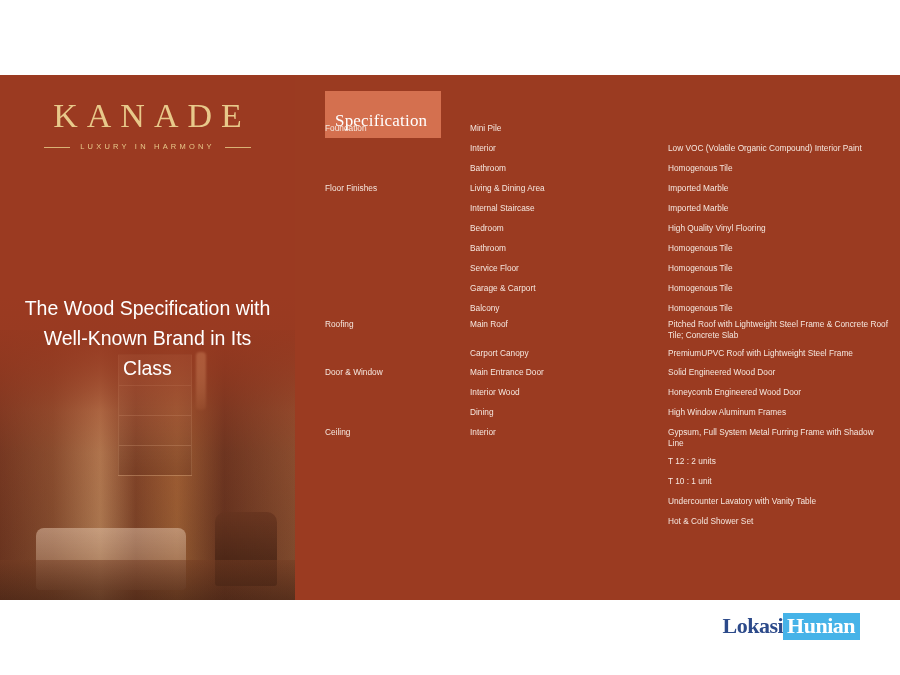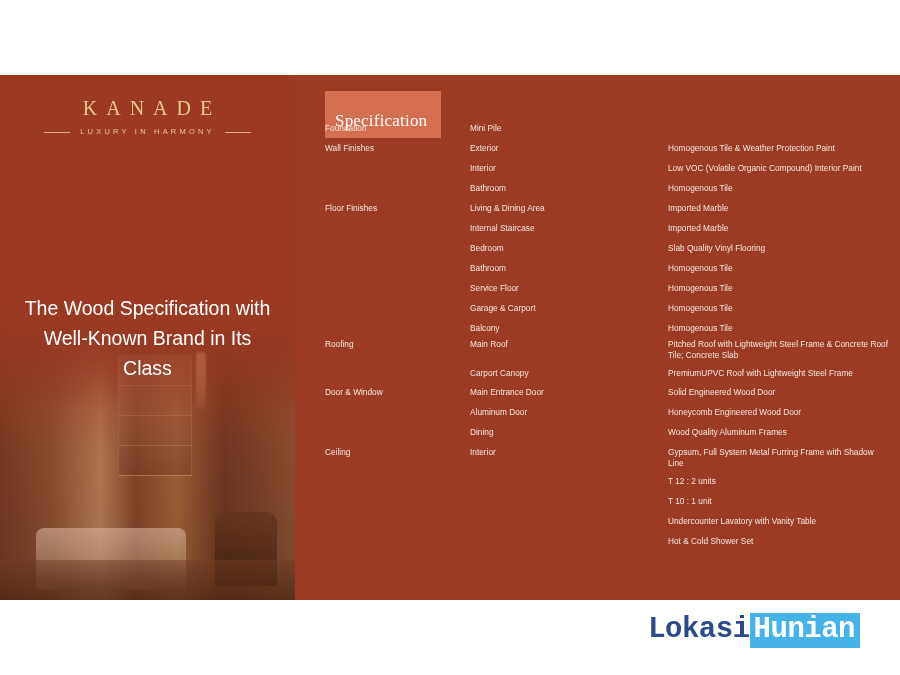--- a/index.html
+++ b/index.html
@@ -112,21 +112,21 @@
   }
   .logo-wrap {
     position: absolute;
     left: 0;
     top: 22px;
     width: 295px;
     text-align: center;
   }
   .logo-text {
     font-family: "Liberation Serif", serif;
-    font-size: 20px;
+    font-size: 34px;
     letter-spacing: 9px;
     color: #e8c98a;
     text-indent: 9px;
   }
   .logo-sub {
     margin-top: 7px;
     display: inline-block;
     position: relative;
     font-size: 7.5px;
     letter-spacing: 3.2px;
@@ -201,22 +201,22 @@
     left: 0;
     top: 600px;
     width: 900px;
     height: 75px;
     background: #ffffff;
   }
   .brand {
     position: absolute;
     right: 40px;
     top: 13px;
-    font-size: 29px;
-    font-family: Liberation Mono, monospace;
+    font-size: 22px;
+    font-family: Liberation Serif, serif;
     white-space: nowrap;
   }
   .brand .lokasi {
     color: #2c4a8a;
     font-weight: bold;
     letter-spacing: -0.5px;
   }
   .brand .hunian {
     color: #ffffff;
     background: #46b3e8;
@@ -264,25 +264,20 @@
       </div>
 
       <table class="spec-table">
         <tbody>
           <tr>
             <td class="col-cat cell cat">Foundation</td>
             <td class="col-sub cell">Mini Pile</td>
             <td class="col-val cell"></td>
           </tr>
           <tr>
-            <td class="col-cat cell cat">Wall Finishes</td>
-            <td class="col-sub cell">Exterior</td>
-            <td class="col-val cell">Homogenous Tile &amp; Weather Protection Paint</td>
-          </tr>
-          <tr>
             <td class="col-cat cell cat"></td>
             <td class="col-sub cell">Interior</td>
             <td class="col-val cell">Low VOC (Volatile Organic Compound) Interior Paint</td>
           </tr>
           <tr>
             <td class="col-cat cell cat"></td>
             <td class="col-sub cell">Bathroom</td>
             <td class="col-val cell">Homogenous Tile</td>
           </tr>
           <tr>
@@ -291,21 +286,21 @@
             <td class="col-val cell">Imported Marble</td>
           </tr>
           <tr>
             <td class="col-cat cell cat"></td>
             <td class="col-sub cell">Internal Staircase</td>
             <td class="col-val cell">Imported Marble</td>
           </tr>
           <tr>
             <td class="col-cat cell cat"></td>
             <td class="col-sub cell">Bedroom</td>
-            <td class="col-val cell">Slab Quality Vinyl Flooring</td>
+            <td class="col-val cell">High Quality Vinyl Flooring</td>
           </tr>
           <tr>
             <td class="col-cat cell cat"></td>
             <td class="col-sub cell">Bathroom</td>
             <td class="col-val cell">Homogenous Tile</td>
           </tr>
           <tr>
             <td class="col-cat cell cat"></td>
             <td class="col-sub cell">Service Floor</td>
             <td class="col-val cell">Homogenous Tile</td>
@@ -330,27 +325,27 @@
             <td class="col-sub cell" style="height:19px">Carport Canopy</td>
             <td class="col-val cell" style="height:19px">PremiumUPVC Roof with Lightweight Steel Frame</td>
           </tr>
           <tr>
             <td class="col-cat cell cat">Door &amp; Window</td>
             <td class="col-sub cell">Main Entrance Door</td>
             <td class="col-val cell">Solid Engineered Wood Door</td>
           </tr>
           <tr>
             <td class="col-cat cell cat"></td>
-            <td class="col-sub cell">Aluminum Door</td>
+            <td class="col-sub cell">Interior Wood</td>
             <td class="col-val cell">Honeycomb Engineered Wood Door</td>
           </tr>
           <tr>
             <td class="col-cat cell cat"></td>
             <td class="col-sub cell">Dining</td>
-            <td class="col-val cell">Wood Quality Aluminum Frames</td>
+            <td class="col-val cell">High Window Aluminum Frames</td>
           </tr>
           <tr>
             <td class="col-cat cell cat" style="height:29px">Ceiling</td>
             <td class="col-sub cell" style="height:29px">Interior</td>
             <td class="col-val cell" style="height:29px">Gypsum, Full System Metal Furring Frame with Shadow Line</td>
           </tr>
           <tr>
             <td class="col-cat cell cat"></td>
             <td class="col-sub cell"></td>
             <td class="col-val cell">T 12 : 2 units</td>

